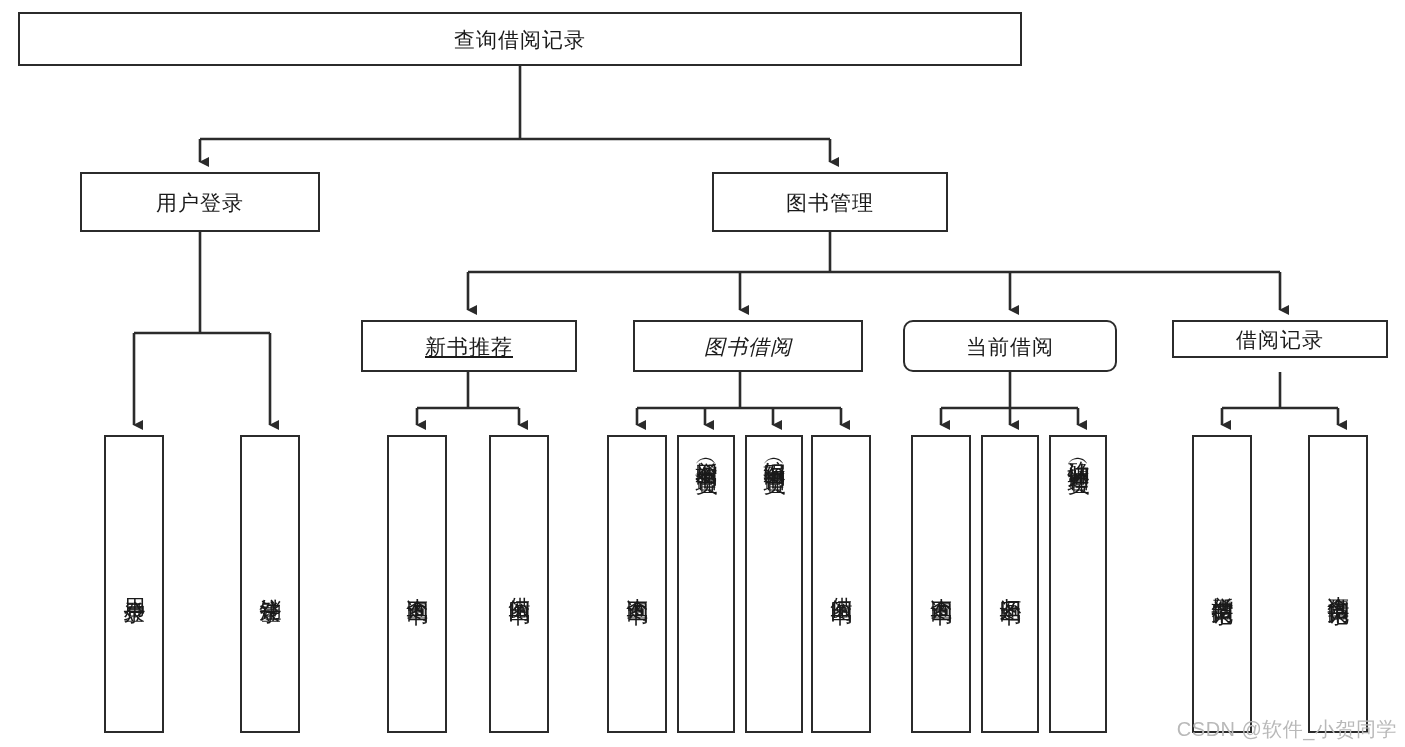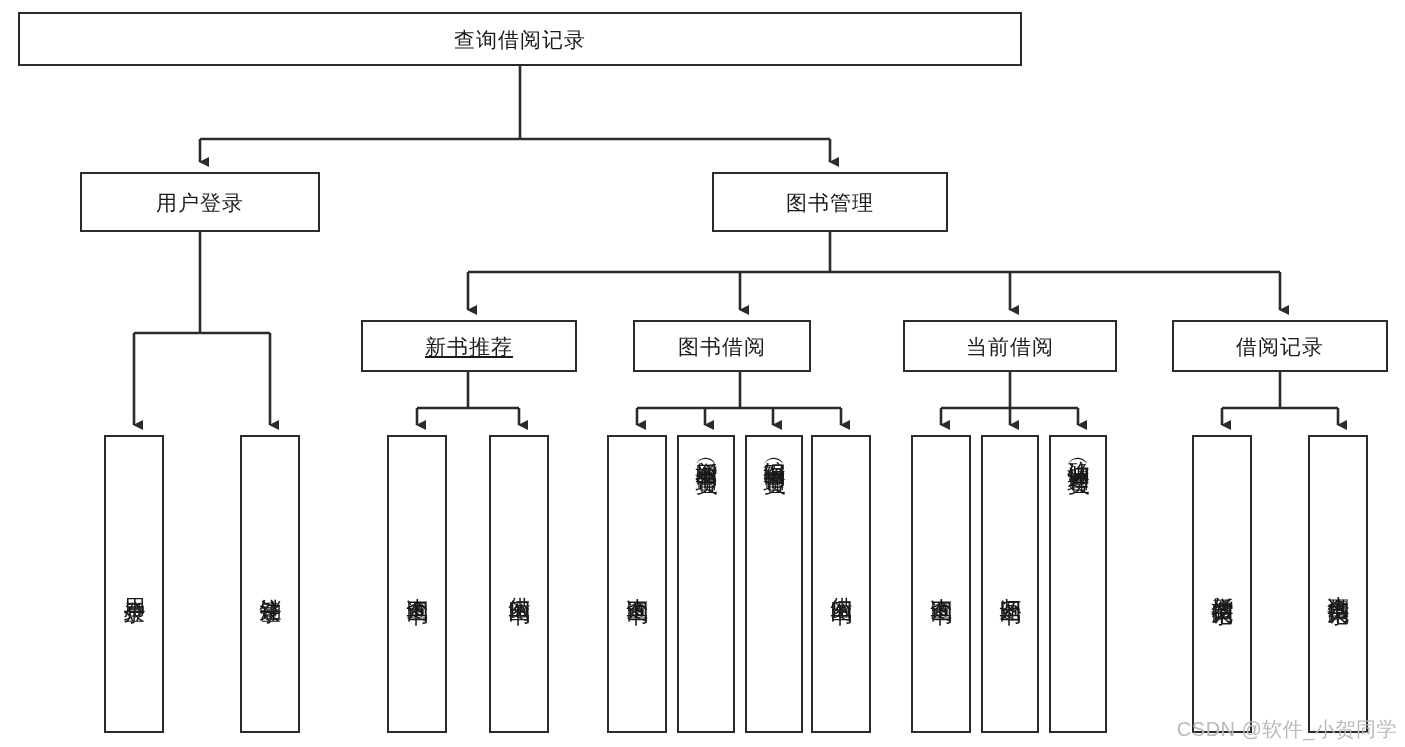--- a/index.html
+++ b/index.html
@@ -118,27 +118,27 @@
   <div class="node h" style="left:80px;top:172px;width:240px;height:60px;">
     <span class="lbl">用户登录</span>
   </div>
   <div class="node h" style="left:712px;top:172px;width:236px;height:60px;">
     <span class="lbl">图书管理</span>
   </div>
 
   <div class="node h" style="left:361px;top:320px;width:216px;height:52px;text-decoration:underline;">
     <span class="lbl">新书推荐</span>
   </div>
-  <div class="node h" style="left:633px;top:320px;width:178px;height:52px;">
+  <div class="node h" style="left:633px;top:320px;width:230px;height:52px;font-style:italic;">
     <span class="lbl">图书借阅</span>
   </div>
-  <div class="node h" style="left:903px;top:320px;width:214px;height:52px;">
+  <div class="node h" style="left:903px;top:320px;width:214px;height:52px;border-radius:10px;">
     <span class="lbl">当前借阅</span>
   </div>
-  <div class="node h" style="left:1172px;top:320px;width:216px;height:52px;">
+  <div class="node h" style="left:1172px;top:320px;width:216px;height:38px;">
     <span class="lbl">借阅记录</span>
   </div>
 
   <div class="node v" style="left:104px;top:435px;width:60px;height:298px;">
     <span class="lbl">用户登录</span>
   </div>
   <div class="node v" style="left:240px;top:435px;width:60px;height:298px;">
     <span class="lbl">注销登录</span>
   </div>
 

